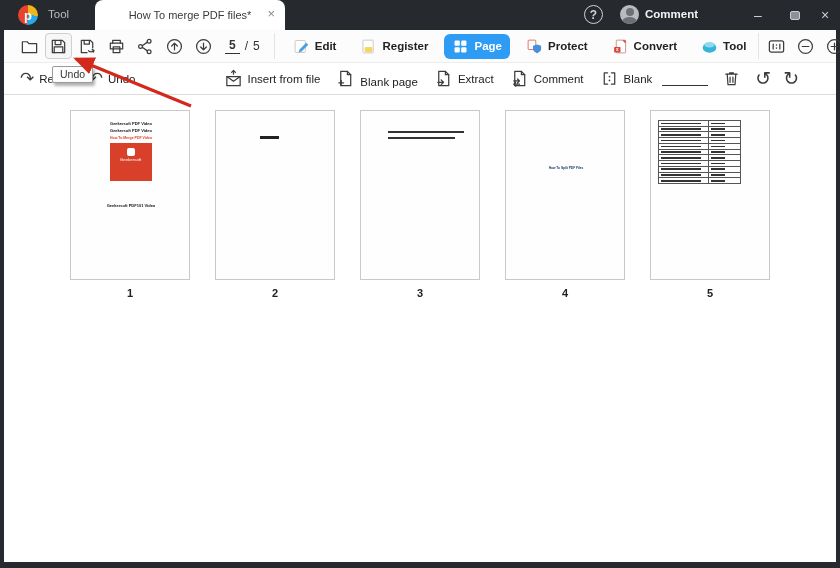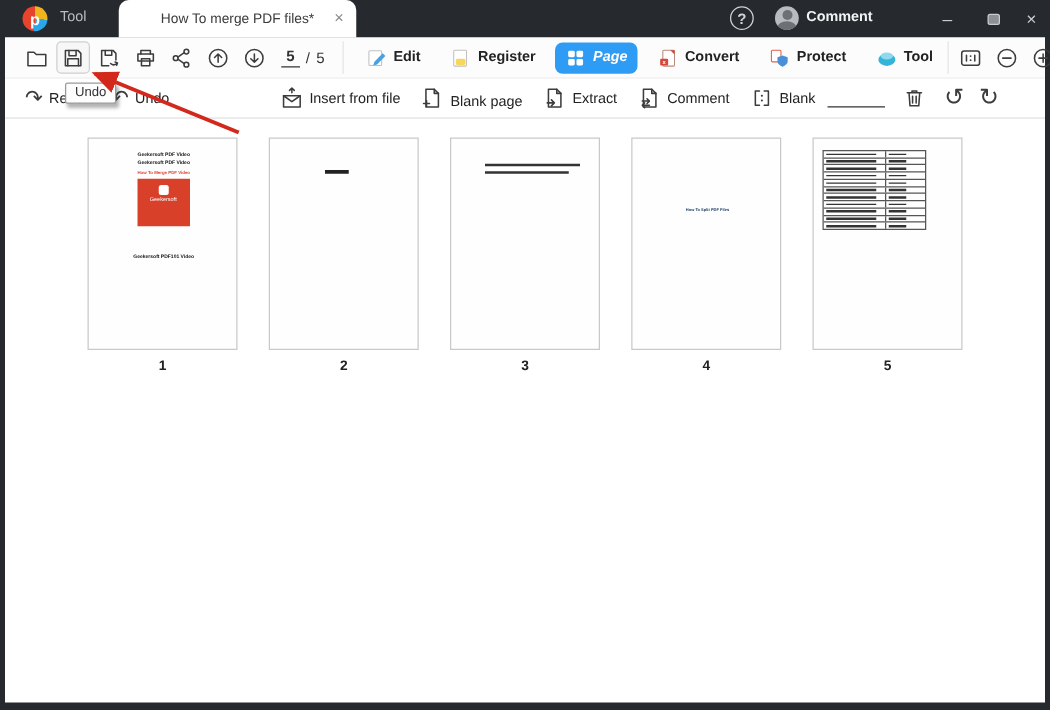--- a/index.html
+++ b/index.html
@@ -32,21 +32,21 @@
   .toolbar1 { position:relative; height:33px; background:#fcfcfc; border-bottom:1px solid #ececec; display:flex; align-items:center; padding-left:12px; }
   .icon-btn { width:27px; height:26px; margin-right:2px; display:flex; align-items:center; justify-content:center; border-radius:4px; flex:none; }
   .icon-btn svg { width:19px; height:19px; }
   .ic { stroke:#3c3c3c; stroke-width:1.3; fill:none; stroke-linecap:round; stroke-linejoin:round; }
   .save-btn { border:1px solid #cfcfcf; background:#f7f7f7; }
   .page-ind { display:flex; align-items:center; gap:5px; font-size:12px; color:#333; margin:0 10px 0 6px; }
   .page-cur { border-bottom:1px solid #333; padding:0 4px 1px; font-weight:bold; }
   .vdiv { width:1px; height:26px; background:#e4e4e4; margin:0 4px; flex:none; }
   .ribbon { display:flex; align-items:flex-start; gap:8px; margin-left:6px; }
   .ribbon-btn { display:flex; align-items:center; gap:5px; padding:4px 8px; border-radius:6px; font-weight:bold; font-size:11.5px; color:#222; white-space:nowrap; }
-  .ribbon-btn.active { background:#2e9cf4; color:#fff;font-style:italic; }
+  .ribbon-btn.active { background:#2e9cf4; color:#fff; }
   .ribbon-btn svg { width:17px; height:17px; flex:none; }
   .right-tools { margin-left:auto; display:flex; align-items:center; padding-right:6px; }
 
   .toolbar2 { position:relative; height:32px; background:#ffffff; border-bottom:1px solid #dcdcdc; display:flex; align-items:center; padding-left:16px; }
   .tool-item { display:flex; align-items:center; gap:5px; font-size:11.5px; color:#222; white-space:nowrap; flex:none; }
   .tool-item svg { width:19px; height:19px; }
   .glyph-ic { font-size:17px; color:#3c3c3c; line-height:1; }
   .rot-ic { font-size:19px; color:#3c3c3c; line-height:1; }
   .underline-field { width:46px; height:14px; border-bottom:1.5px solid #333; margin:0 14px 0 10px; flex:none; }
 
@@ -171,33 +171,33 @@
           <svg viewBox="0 0 20 20">
               <rect x="3" y="3" width="6.2" height="6.2" rx="1.4" fill="#ffffff"></rect>
               <rect x="10.8" y="3" width="6.2" height="6.2" rx="1.4" fill="#ffffff"></rect>
               <rect x="3" y="10.8" width="6.2" height="6.2" rx="1.4" fill="#ffffff"></rect>
               <rect x="10.8" y="10.8" width="6.2" height="6.2" rx="1.4" fill="#ffffff"></rect>
             </svg>
           <span>Page</span>
         </div>
         <div class="ribbon-btn">
           <svg viewBox="0 0 20 20">
+              <rect x="2.5" y="2.5" width="9" height="11" rx="1" fill="#ffffff" stroke="#e0604f"></rect>
+              <path d="M13 7.5l4.8 1.6v4.2c0 2.7-4.8 4.7-4.8 4.7s-4.8-2-4.8-4.7V9.1z" fill="#4a90d9"></path>
+            </svg>
+          <span>Protect</span>
+        </div>
+        <div class="ribbon-btn">
+          <svg viewBox="0 0 20 20">
               <rect x="5" y="2.5" width="11" height="15" rx="1" fill="#ffffff" stroke="#b98a7d"></rect>
               <path d="M12 2.5h4v4z" fill="#d9453a"></path>
               <rect x="2.5" y="10.5" width="7.5" height="6.5" rx="1" fill="#d9453a"></rect>
               <text x="6.2" y="15.6" font-size="5.5" fill="#ffffff" text-anchor="middle" font-weight="bold">x</text>
             </svg>
           <span>Convert</span>
-        </div>
-        <div class="ribbon-btn">
-          <svg viewBox="0 0 20 20">
-              <rect x="2.5" y="2.5" width="9" height="11" rx="1" fill="#ffffff" stroke="#e0604f"></rect>
-              <path d="M13 7.5l4.8 1.6v4.2c0 2.7-4.8 4.7-4.8 4.7s-4.8-2-4.8-4.7V9.1z" fill="#4a90d9"></path>
-            </svg>
-          <span>Protect</span>
         </div>
         <div class="ribbon-btn">
           <svg viewBox="0 0 20 20">
               <ellipse cx="10" cy="11.5" rx="8" ry="5.8" fill="#35b4d9"></ellipse>
               <ellipse cx="10" cy="8" rx="5.8" ry="3.2" fill="#8fd9ef"></ellipse>
             </svg>
           <span>Tool</span>
         </div>
       </div>
 

